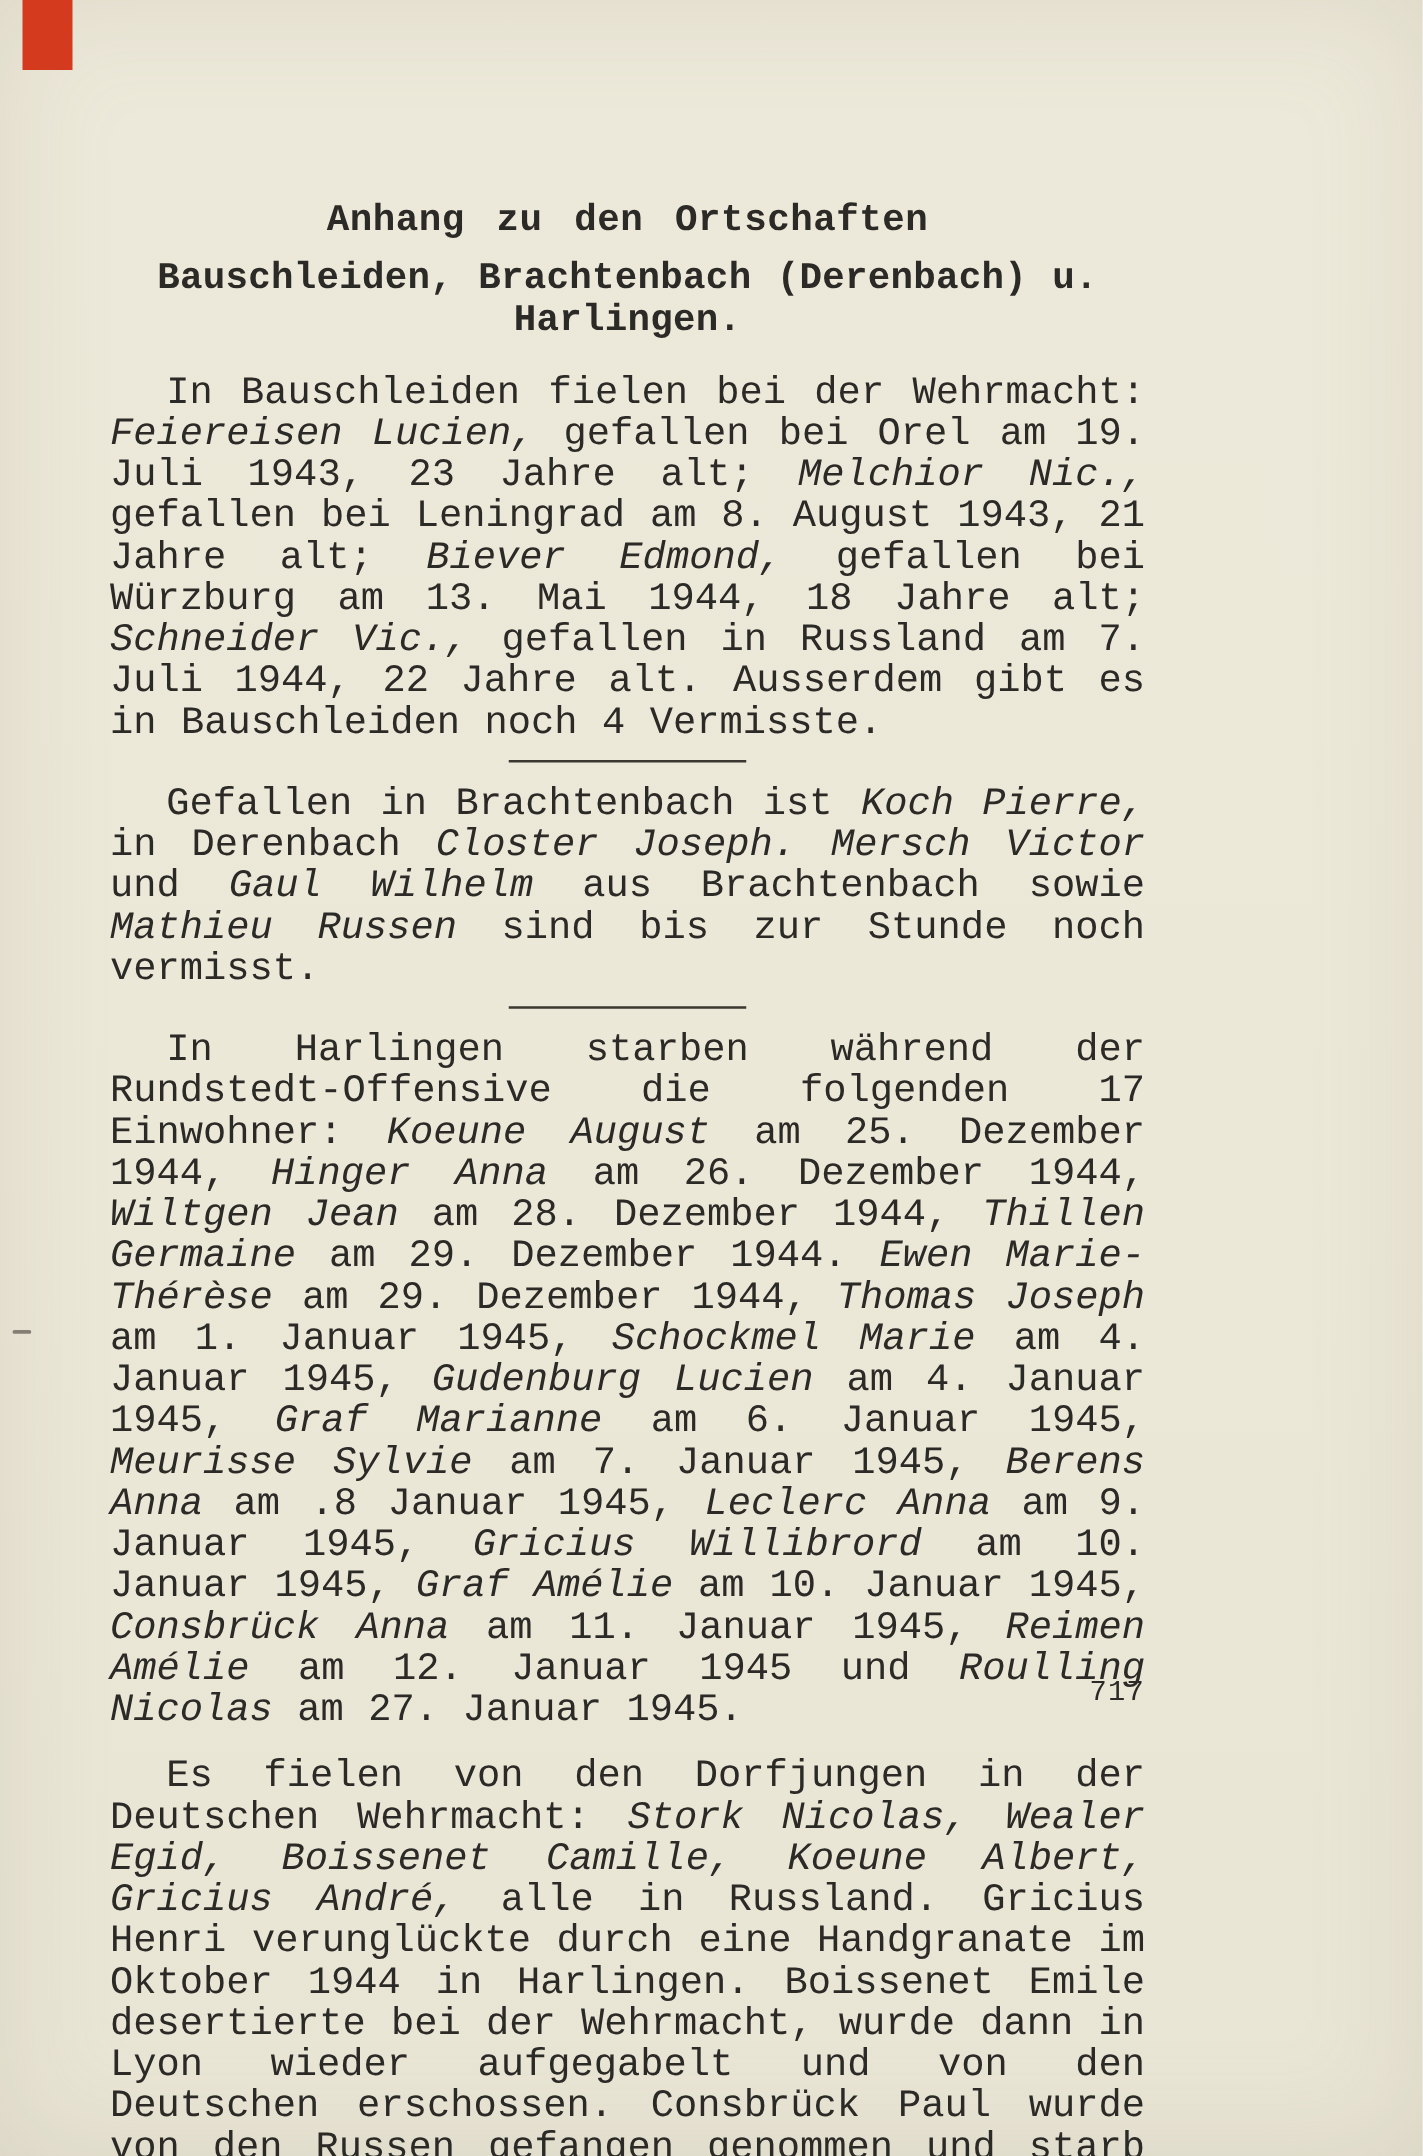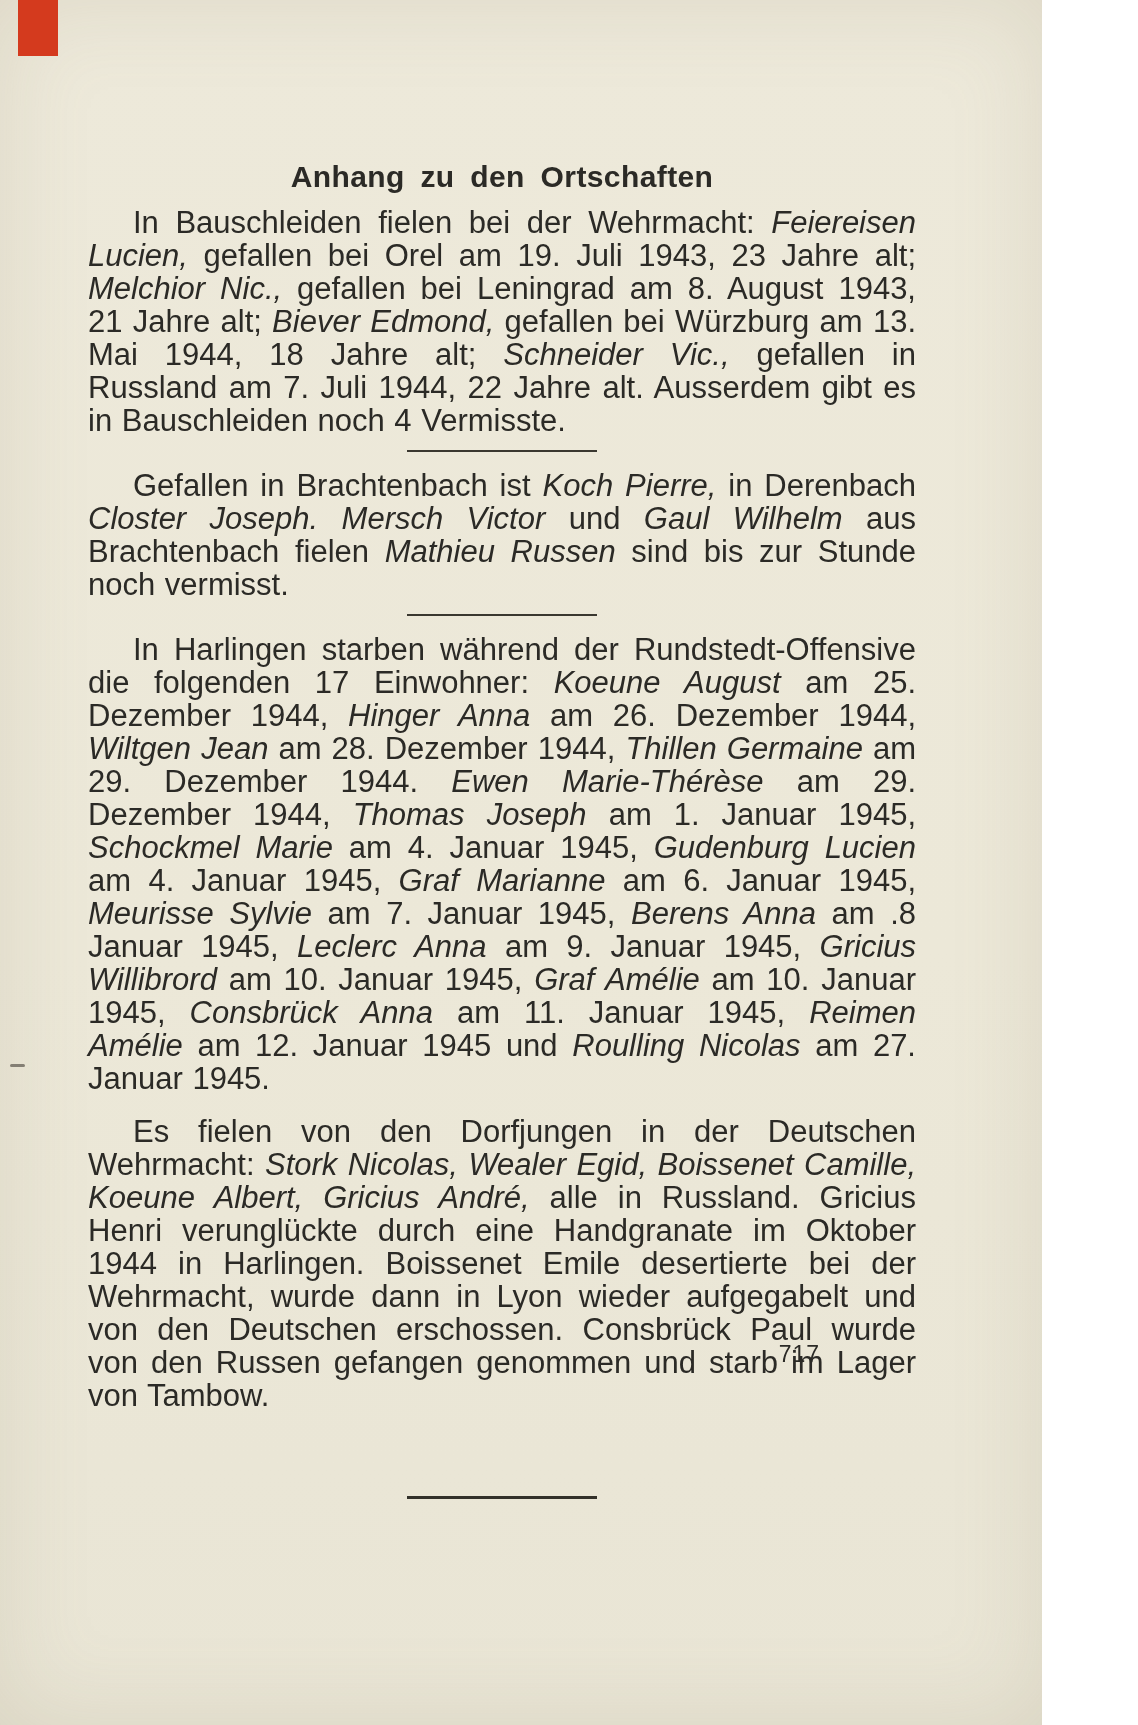--- a/index.html
+++ b/index.html
@@ -1,22 +1,22 @@
 <!DOCTYPE html>
 <html><head>
 <meta charset="utf-8">
 <style>
   html, body { margin: 0; padding: 0; }
   .page {
     position: relative;
-    width: 1042px;
+    width: 1138px;
     height: 1725px;
     background: linear-gradient(180deg, #ede9da 0%, #ece8d8 55%, #e9e5d5 100%);
     box-shadow: inset 0 0 90px rgba(150, 140, 110, 0.18);
-    font-family: Liberation Sans, sans-serif;
+    font-family: Liberation Mono, monospace;
     color: #2b2a26;
     overflow: hidden;
   }
   .red-strip {
     position: absolute;
     left: 18px;
     top: 0;
     width: 40px;
     height: 56px;
     background: #d43a1e;
@@ -85,26 +85,27 @@
 <body>
 
 <div class="page">
 
   <div class="red-strip"></div>
 
   <div class="content">
 
     <div class="title-line1">Anhang zu den Ortschaften</div>
 
+    <div class="title-line2">Bauschleiden, Brachtenbach (Derenbach) u. Harlingen.</div>
 
     <p class="para"><span>In Bauschleiden fielen bei der Wehrmacht: </span><i>Feiereisen Lucien,</i><span> gefallen bei Orel am 19. Juli 1943, 23 Jahre alt; </span><i>Melchior Nic.,</i><span> gefallen bei Leningrad am 8. August 1943, 21 Jahre alt; </span><i>Biever Edmond,</i><span> gefallen bei Würzburg am 13. Mai 1944, 18 Jahre alt; </span><i>Schneider Vic.,</i><span> gefallen in Russland am 7. Juli 1944, 22 Jahre alt. Ausserdem gibt es in Bauschleiden noch 4 Vermisste.</span></p>
 
     <div class="divider"></div>
 
-    <p class="para"><span>Gefallen in Brachtenbach ist </span><i>Koch Pierre,</i><span> in Derenbach </span><i>Closter Joseph.</i><span> </span><i>Mersch Victor</i><span> und </span><i>Gaul Wilhelm</i><span> aus Brachtenbach fielen </span><i>Mathieu Russen</i><span> sind bis zur Stunde noch vermisst.</span></p>
+    <p class="para"><span>Gefallen in Brachtenbach ist </span><i>Koch Pierre,</i><span> in Derenbach </span><i>Closter Joseph.</i><span> </span><i>Mersch Victor</i><span> und </span><i>Gaul Wilhelm</i><span> aus Brachtenbach sowie </span><i>Mathieu Russen</i><span> sind bis zur Stunde noch vermisst.</span></p>
 
     <div class="divider"></div>
 
     <p class="para"><span>In Harlingen starben während der Rundstedt-Offensive die folgenden 17 Einwohner: </span><i>Koeune August</i><span> am 25. Dezember 1944, </span><i>Hinger Anna</i><span> am 26. Dezember 1944, </span><i>Wiltgen Jean</i><span> am 28. Dezember 1944, </span><i>Thillen Germaine</i><span> am 29. Dezember 1944. </span><i>Ewen Marie-Thérèse</i><span> am 29. Dezember 1944, </span><i>Thomas Joseph</i><span> am 1. Januar 1945, </span><i>Schockmel Marie</i><span> am 4. Januar 1945, </span><i>Gudenburg Lucien</i><span> am 4. Januar 1945, </span><i>Graf Marianne</i><span> am 6. Januar 1945, </span><i>Meurisse Sylvie</i><span> am 7. Januar 1945, </span><i>Berens Anna</i><span> am .8 Januar 1945, </span><i>Leclerc Anna</i><span> am 9. Januar 1945, </span><i>Gricius Willibrord</i><span> am 10. Januar 1945, </span><i>Graf Amélie</i><span> am 10. Januar 1945, </span><i>Consbrück Anna</i><span> am 11. Januar 1945, </span><i>Reimen Amélie</i><span> am 12. Januar 1945 und </span><i>Roulling Nicolas</i><span> am 27. Januar 1945.</span></p>
 
     <p class="para"><span>Es fielen von den Dorfjungen in der Deutschen Wehrmacht: </span><i>Stork Nicolas, Wealer Egid, Boissenet Camille, Koeune Albert, Gricius André,</i><span> alle in Russland. Gricius Henri verunglückte durch eine Handgranate im Oktober 1944 in Harlingen. Boissenet Emile desertierte bei der Wehrmacht, wurde dann in Lyon wieder aufgegabelt und von den Deutschen erschossen. Consbrück Paul wurde von den Russen gefangen genommen und starb im Lager von Tambow.</span></p>
 
     <div class="divider divider-end"></div>
 
   </div>

